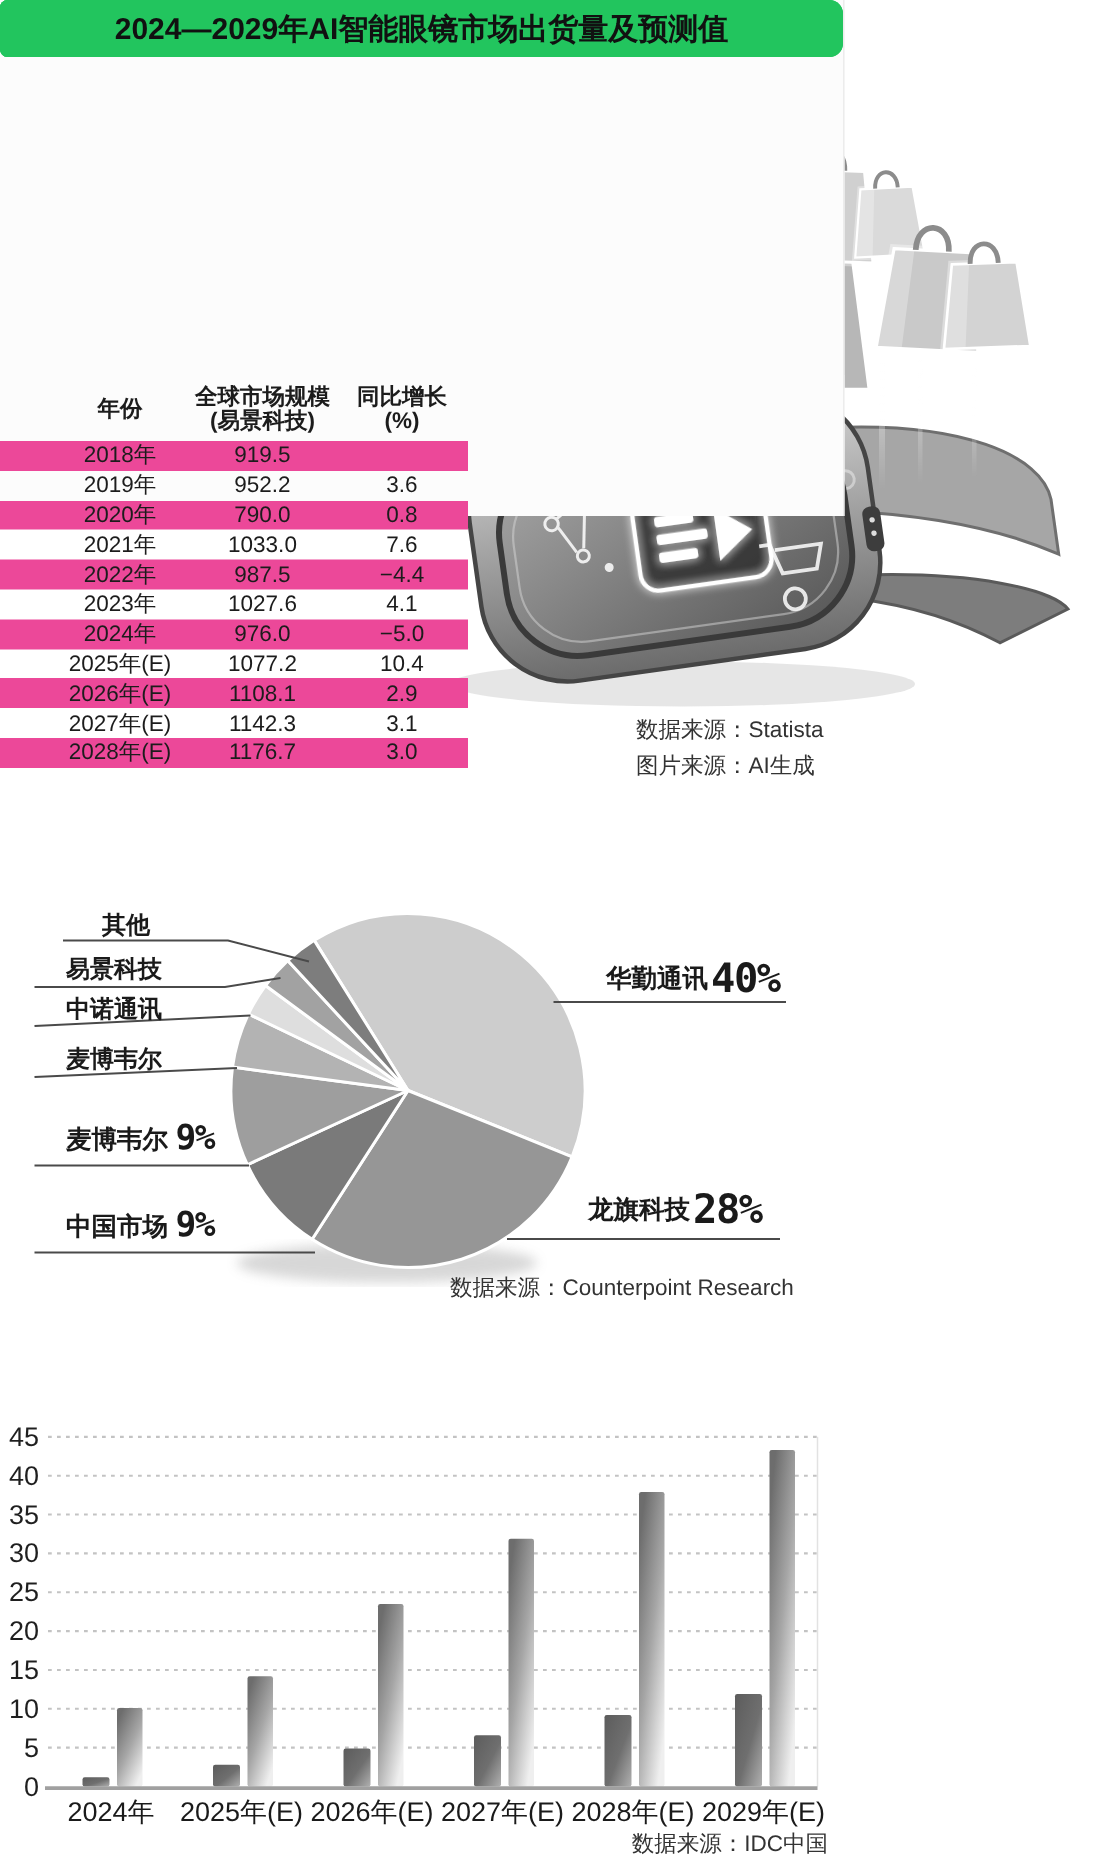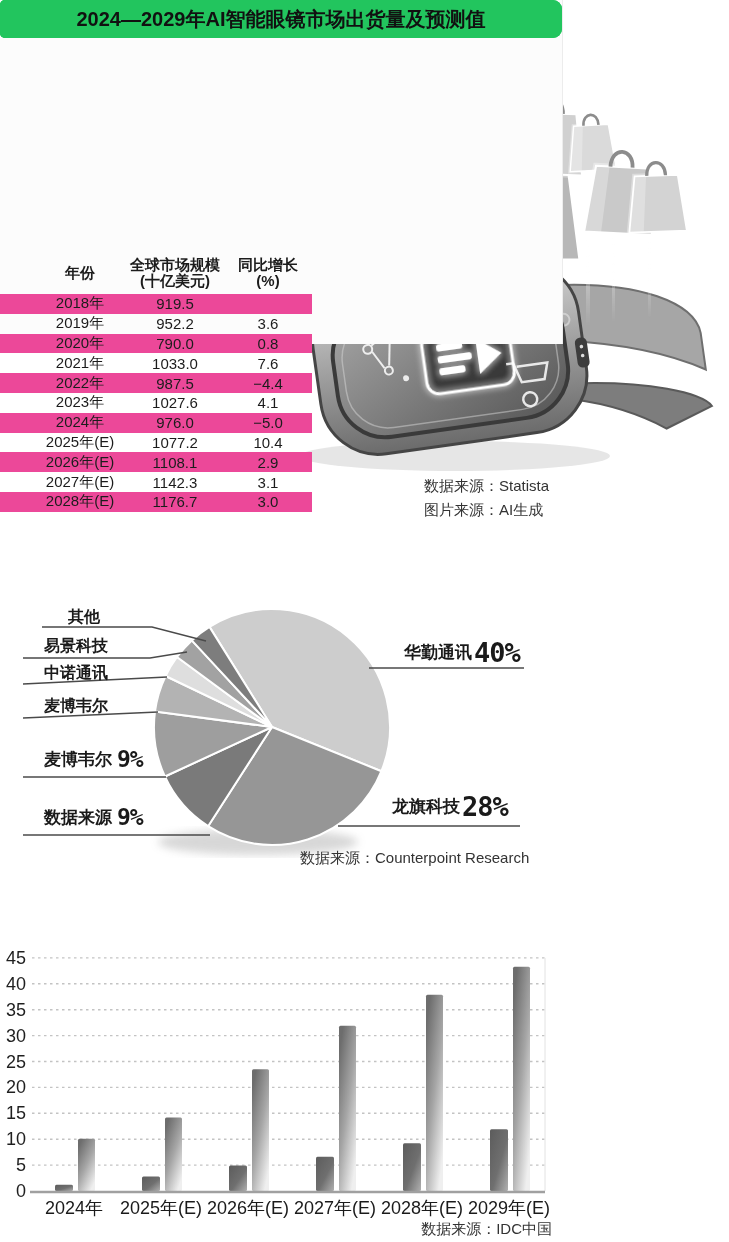--- a/index.html
+++ b/index.html
@@ -193,21 +193,21 @@
 
   <div class="banner" id="banner1">2018—2028年全球消费电子市场规模</div>
 
   <div id="table">
     <div class="t-head">
       <div class="hc w1">
           <span>年份</span>
         </div>
       <div class="hc w2">
         <span>全球市场规模</span>
-          <span>(十亿美元)</span>
+          <span>(易景科技)</span>
       </div>
       <div class="hc w3">
         <span>同比增长</span>
           <span>(%)</span>
       </div>
     </div>
     <div id="table-rows">
         <div class="t-row stripe">
           <div class="cell hc w1">2018年</div>
           <div class="cell hc w2">919.5</div>
@@ -297,21 +297,21 @@
   <div id="pie-labels">
       <div class="plabel big huge" style="left: 404px; top: 637px;">
         <span class="pname">华勤通讯</span>
         <span class="pval">40%</span>
       </div>
       <div class="plabel big huge" style="left: 392px; top: 791px;">
         <span class="pname">龙旗科技</span>
         <span class="pval">28%</span>
       </div>
       <div class="plabel big" style="left: 44px; top: 804px;">
-        <span class="pname">数据来源</span>
+        <span class="pname">中国市场</span>
         <span class="pval">9%</span>
       </div>
       <div class="plabel big" style="left: 44px; top: 746px;">
         <span class="pname">麦博韦尔</span>
         <span class="pval">9%</span>
       </div>
       <div class="plabel " style="left: 44px; top: 696px;">
         <span class="pname">麦博韦尔</span>
       </div>
       <div class="plabel " style="left: 44px; top: 663px;">

